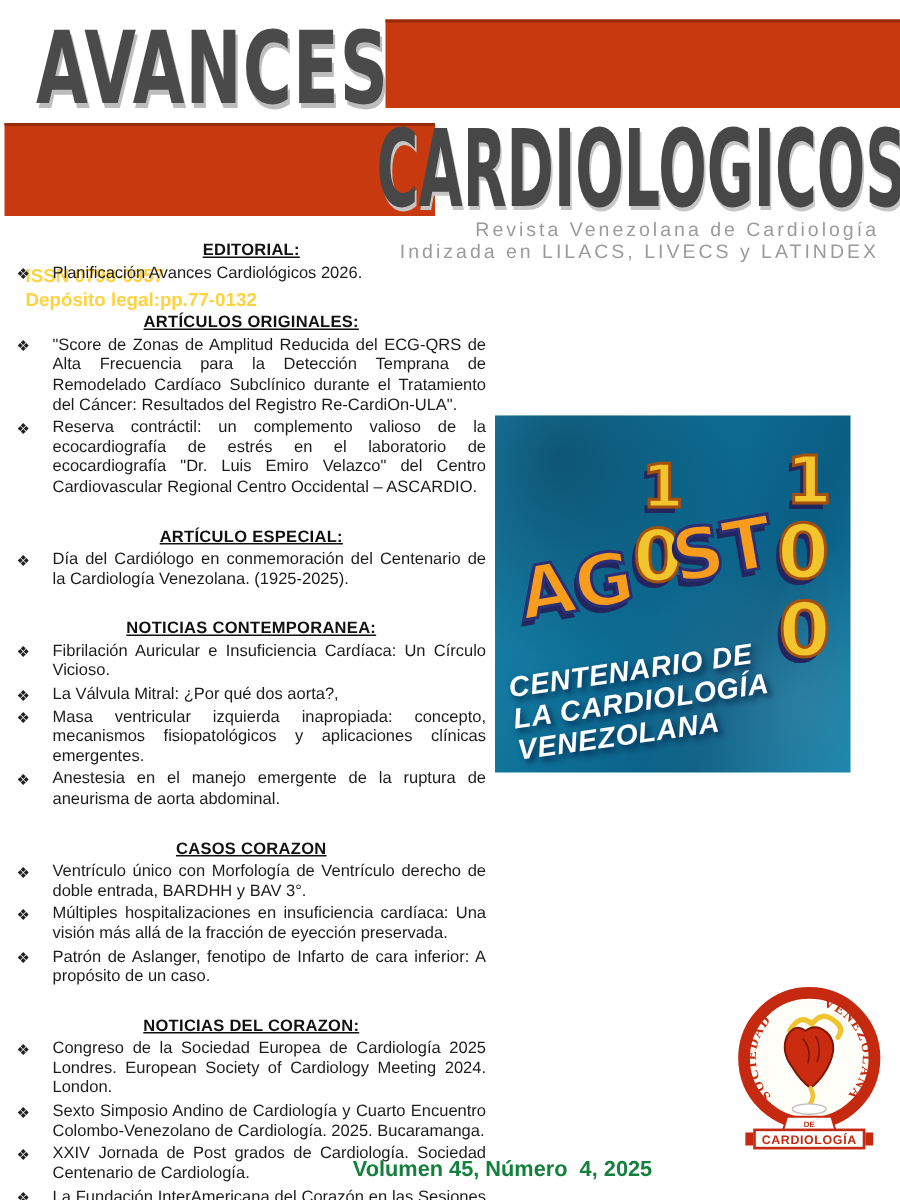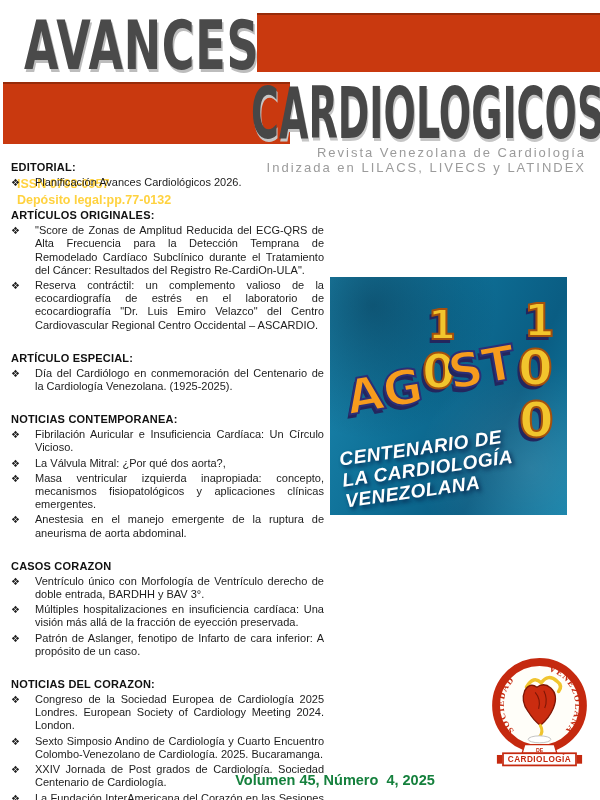--- a/index.html
+++ b/index.html
@@ -23,22 +23,22 @@
     color:#474747;white-space:nowrap;
     transform:scale(.56,1.05);transform-origin:left top;
     text-shadow:2px 3px 0 #c6c6c6;}
   .issn{position:absolute;left:14px;top:92px;color:#ffd23f;font-weight:bold;
     font-size:12.5px;line-height:16px;}
   .subtitle{position:absolute;right:14px;top:146px;text-align:right;
     color:#9b9b9b;font-size:13px;line-height:14.5px;letter-spacing:2px;
     white-space:nowrap;}
   
   .toc{position:absolute;left:11px;top:161px;width:313px;}
-  .toc h2{font-size:11px;margin:0 0 3px 0;
-    letter-spacing:.2px;color:#111;}
+  .toc h2{font-size:11px;margin:0 0 3px 0;text-decoration:underline;
+    letter-spacing:.2px;color:#111;text-align:center;}
   .toc-sec{margin-top:20px;}
   .toc-sec.first{margin-top:0;}
   .toc-sec.noticias{margin-top:20px;}
   .item{display:flex;margin:0 0 2px 0;}
   .blt{flex:0 0 24px;width:24px;font-size:10px;padding-top:1px;color:#222;}
   .item p{margin:0;flex:1;font-size:11px;line-height:13.2px;
     text-align:justify;color:#1c1c1c;}
   
   .poster{position:absolute;left:330px;top:277px;width:237px;height:238px;
     overflow:hidden;

